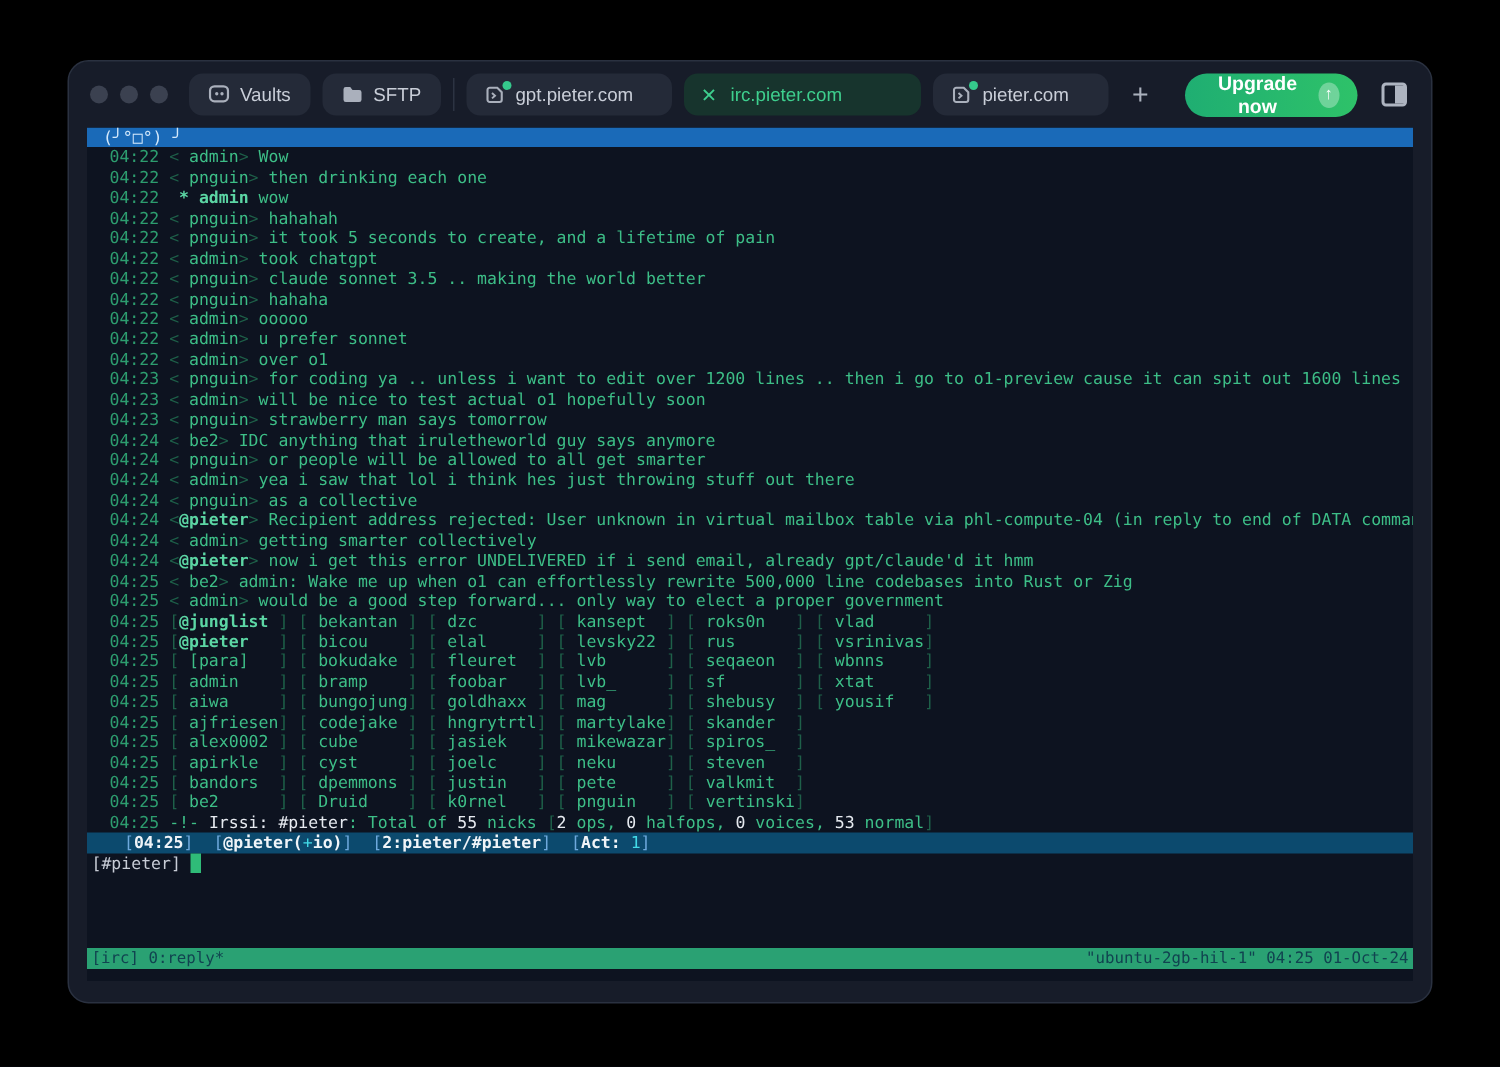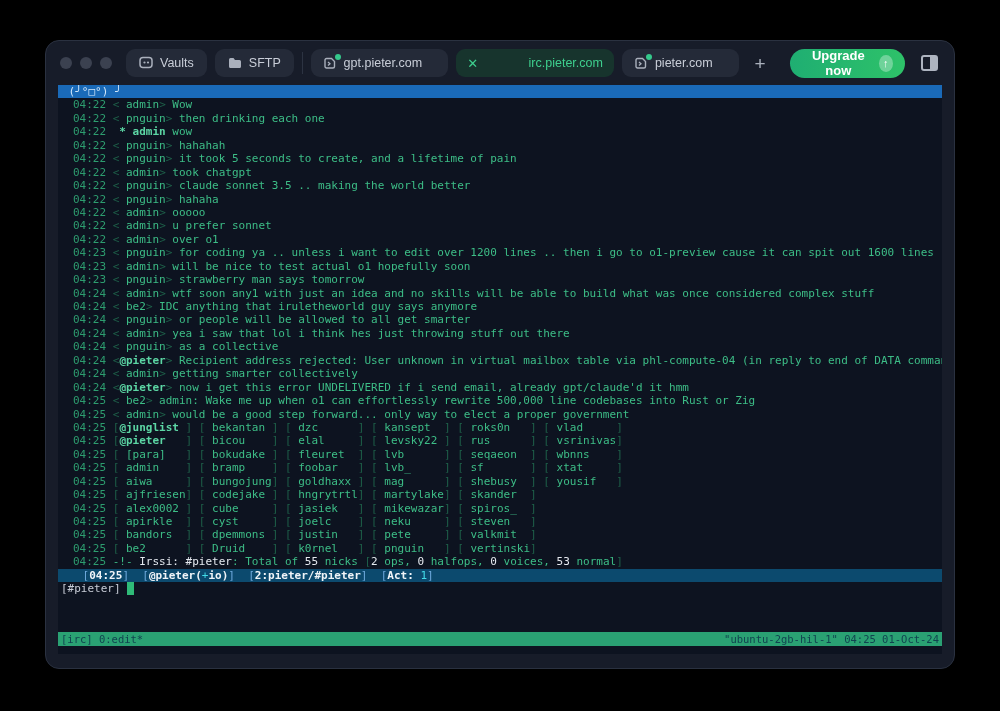--- a/index.html
+++ b/index.html
@@ -9,21 +9,21 @@
   .window { position:absolute; left:45px; top:40px; width:910px; height:629px;
             background:#171c29; border:1px solid #2a3140; border-radius:14px;
             box-shadow:0 18px 50px rgba(0,0,0,.7); overflow:hidden; }
 
   
   .tabbar { height:44px; display:flex; align-items:center; padding:0 12px; gap:8px; }
   .dots { display:flex; gap:8px; margin:0 6px 0 2px; }
   .dot { width:12px; height:12px; border-radius:50%; background:#3b4150; }
   .chip { display:flex; align-items:center; gap:7px; height:28px; padding:0 13px;
           background:#242a38; border-radius:9px; color:#c9ced8; font-size:12.5px;
-          white-space:nowrap; cursor:default;justify-content:space-between; }
+          white-space:nowrap; cursor:default; }
   .chip .cicon { display:flex; align-items:center; color:#aab0bc; position:relative; }
   .chip .odot { position:absolute; top:-3px; right:-4px; width:6px; height:6px;
                 border-radius:50%; background:#35c98c; }
   .chip.hostchip { padding-right:26px; }
   .chip.active { background:#17342d; color:#3ecf8e; width:186px; padding:0 11px; }
   .chip.active .x { color:#3ecf8e; font-size:13px; margin-right:2px; }
   .tdivider { width:1px; height:22px; background:#2c3342; }
   .plusbtn { background:none; border:none; color:#aab0bc; font-size:19px; line-height:1;
              padding:2px 8px; cursor:pointer; }
   .spacer { flex:1; }
@@ -148,21 +148,20 @@
         <div class="row row-chat"><span class="seg-t">04:22 </span><span class="seg-d">&lt;</span><span class="seg-g"> pnguin</span><span class="seg-d">&gt;</span><span class="seg-g"> it took 5 seconds to create, and a lifetime of pain</span></div>
         <div class="row row-chat"><span class="seg-t">04:22 </span><span class="seg-d">&lt;</span><span class="seg-g"> admin</span><span class="seg-d">&gt;</span><span class="seg-g"> took chatgpt</span></div>
         <div class="row row-chat"><span class="seg-t">04:22 </span><span class="seg-d">&lt;</span><span class="seg-g"> pnguin</span><span class="seg-d">&gt;</span><span class="seg-g"> claude sonnet 3.5 .. making the world better</span></div>
         <div class="row row-chat"><span class="seg-t">04:22 </span><span class="seg-d">&lt;</span><span class="seg-g"> pnguin</span><span class="seg-d">&gt;</span><span class="seg-g"> hahaha</span></div>
         <div class="row row-chat"><span class="seg-t">04:22 </span><span class="seg-d">&lt;</span><span class="seg-g"> admin</span><span class="seg-d">&gt;</span><span class="seg-g"> ooooo</span></div>
         <div class="row row-chat"><span class="seg-t">04:22 </span><span class="seg-d">&lt;</span><span class="seg-g"> admin</span><span class="seg-d">&gt;</span><span class="seg-g"> u prefer sonnet</span></div>
         <div class="row row-chat"><span class="seg-t">04:22 </span><span class="seg-d">&lt;</span><span class="seg-g"> admin</span><span class="seg-d">&gt;</span><span class="seg-g"> over o1</span></div>
         <div class="row row-chat"><span class="seg-t">04:23 </span><span class="seg-d">&lt;</span><span class="seg-g"> pnguin</span><span class="seg-d">&gt;</span><span class="seg-g"> for coding ya .. unless i want to edit over 1200 lines .. then i go to o1-preview cause it can spit out 1600 lines</span></div>
         <div class="row row-chat"><span class="seg-t">04:23 </span><span class="seg-d">&lt;</span><span class="seg-g"> admin</span><span class="seg-d">&gt;</span><span class="seg-g"> will be nice to test actual o1 hopefully soon</span></div>
         <div class="row row-chat"><span class="seg-t">04:23 </span><span class="seg-d">&lt;</span><span class="seg-g"> pnguin</span><span class="seg-d">&gt;</span><span class="seg-g"> strawberry man says tomorrow</span></div>
-        <div class="row row-chat"><span class="seg-t">04:24 </span><span class="seg-d">&lt;</span><span class="seg-g"> admin</span><span class="seg-d">&gt;</span><span class="seg-g"> wtf soon any1 with just an idea and no skills will be able to build what was once considered complex stuff</span></div>
         <div class="row row-chat"><span class="seg-t">04:24 </span><span class="seg-d">&lt;</span><span class="seg-g"> be2</span><span class="seg-d">&gt;</span><span class="seg-g"> IDC anything that iruletheworld guy says anymore</span></div>
         <div class="row row-chat"><span class="seg-t">04:24 </span><span class="seg-d">&lt;</span><span class="seg-g"> pnguin</span><span class="seg-d">&gt;</span><span class="seg-g"> or people will be allowed to all get smarter</span></div>
         <div class="row row-chat"><span class="seg-t">04:24 </span><span class="seg-d">&lt;</span><span class="seg-g"> admin</span><span class="seg-d">&gt;</span><span class="seg-g"> yea i saw that lol i think hes just throwing stuff out there</span></div>
         <div class="row row-chat"><span class="seg-t">04:24 </span><span class="seg-d">&lt;</span><span class="seg-g"> pnguin</span><span class="seg-d">&gt;</span><span class="seg-g"> as a collective</span></div>
         <div class="row row-chat"><span class="seg-t">04:24 </span><span class="seg-d">&lt;</span><span class="seg-b">@pieter</span><span class="seg-d">&gt;</span><span class="seg-g"> Recipient address rejected: User unknown in virtual mailbox table via phl-compute-04 (in reply to end of DATA command)</span></div>
         <div class="row row-chat"><span class="seg-t">04:24 </span><span class="seg-d">&lt;</span><span class="seg-g"> admin</span><span class="seg-d">&gt;</span><span class="seg-g"> getting smarter collectively</span></div>
         <div class="row row-chat"><span class="seg-t">04:24 </span><span class="seg-d">&lt;</span><span class="seg-b">@pieter</span><span class="seg-d">&gt;</span><span class="seg-g"> now i get this error UNDELIVERED if i send email, already gpt/claude'd it hmm</span></div>
         <div class="row row-chat"><span class="seg-t">04:25 </span><span class="seg-d">&lt;</span><span class="seg-g"> be2</span><span class="seg-d">&gt;</span><span class="seg-g"> admin: Wake me up when o1 can effortlessly rewrite 500,000 line codebases into Rust or Zig</span></div>
         <div class="row row-chat"><span class="seg-t">04:25 </span><span class="seg-d">&lt;</span><span class="seg-g"> admin</span><span class="seg-d">&gt;</span><span class="seg-g"> would be a good step forward... only way to elect a proper government</span></div>
         <div class="row row-chat"><span class="seg-t">04:25 </span><span class="seg-d">[</span><span class="seg-b">@junglist </span><span class="seg-d">] [</span><span class="seg-g"> bekantan </span><span class="seg-d">] [</span><span class="seg-g"> dzc      </span><span class="seg-d">] [</span><span class="seg-g"> kansept  </span><span class="seg-d">] [</span><span class="seg-g"> roks0n   </span><span class="seg-d">] [</span><span class="seg-g"> vlad     </span><span class="seg-d">]</span></div>
@@ -173,18 +172,18 @@
         <div class="row row-chat"><span class="seg-t">04:25 </span><span class="seg-d">[</span><span class="seg-g"> ajfriesen</span><span class="seg-d">] [</span><span class="seg-g"> codejake </span><span class="seg-d">] [</span><span class="seg-g"> hngrytrtl</span><span class="seg-d">] [</span><span class="seg-g"> martylake</span><span class="seg-d">] [</span><span class="seg-g"> skander  </span><span class="seg-d">]</span></div>
         <div class="row row-chat"><span class="seg-t">04:25 </span><span class="seg-d">[</span><span class="seg-g"> alex0002 </span><span class="seg-d">] [</span><span class="seg-g"> cube     </span><span class="seg-d">] [</span><span class="seg-g"> jasiek   </span><span class="seg-d">] [</span><span class="seg-g"> mikewazar</span><span class="seg-d">] [</span><span class="seg-g"> spiros_  </span><span class="seg-d">]</span></div>
         <div class="row row-chat"><span class="seg-t">04:25 </span><span class="seg-d">[</span><span class="seg-g"> apirkle  </span><span class="seg-d">] [</span><span class="seg-g"> cyst     </span><span class="seg-d">] [</span><span class="seg-g"> joelc    </span><span class="seg-d">] [</span><span class="seg-g"> neku     </span><span class="seg-d">] [</span><span class="seg-g"> steven   </span><span class="seg-d">]</span></div>
         <div class="row row-chat"><span class="seg-t">04:25 </span><span class="seg-d">[</span><span class="seg-g"> bandors  </span><span class="seg-d">] [</span><span class="seg-g"> dpemmons </span><span class="seg-d">] [</span><span class="seg-g"> justin   </span><span class="seg-d">] [</span><span class="seg-g"> pete     </span><span class="seg-d">] [</span><span class="seg-g"> valkmit  </span><span class="seg-d">]</span></div>
         <div class="row row-chat"><span class="seg-t">04:25 </span><span class="seg-d">[</span><span class="seg-g"> be2      </span><span class="seg-d">] [</span><span class="seg-g"> Druid    </span><span class="seg-d">] [</span><span class="seg-g"> k0rnel   </span><span class="seg-d">] [</span><span class="seg-g"> pnguin   </span><span class="seg-d">] [</span><span class="seg-g"> vertinski</span><span class="seg-d">]</span></div>
         <div class="row row-chat"><span class="seg-t">04:25 </span><span class="seg-g">-!- </span><span class="seg-w">Irssi: #pieter</span><span class="seg-g">: Total of </span><span class="seg-w">55</span><span class="seg-g"> nicks </span><span class="seg-d">[</span><span class="seg-w">2</span><span class="seg-g"> ops, </span><span class="seg-w">0</span><span class="seg-g"> halfops, </span><span class="seg-w">0</span><span class="seg-g"> voices, </span><span class="seg-w">53</span><span class="seg-g"> normal</span><span class="seg-d">]</span></div>
         <div class="row row-status"><span class="seg-sd"> [</span><span class="seg-sw">04:25</span><span class="seg-sd">]</span><span class="seg-sd">  </span><span class="seg-sd">[</span><span class="seg-sw">@pieter(</span><span class="seg-sc">+</span><span class="seg-sw">io)</span><span class="seg-sd">]</span><span class="seg-sd">  </span><span class="seg-sd">[</span><span class="seg-sw">2:pieter/#pieter</span><span class="seg-sd">]</span><span class="seg-sd">  </span><span class="seg-sd">[</span><span class="seg-sw">Act: </span><span class="seg-sc">1</span><span class="seg-sd">]</span></div>
         <div class="row row-input"><span class="seg-ig">[#pieter] </span><span class="seg-cur"> </span></div>
       </div>
     <div class="tmuxbar">
-      <span>[irc] 0:edit*</span>
+      <span>[irc] 0:reply*</span>
       <span>"ubuntu-2gb-hil-1" 04:25 01-Oct-24</span>
     </div>
   </div>
 
 </div>
 
 </body></html>

